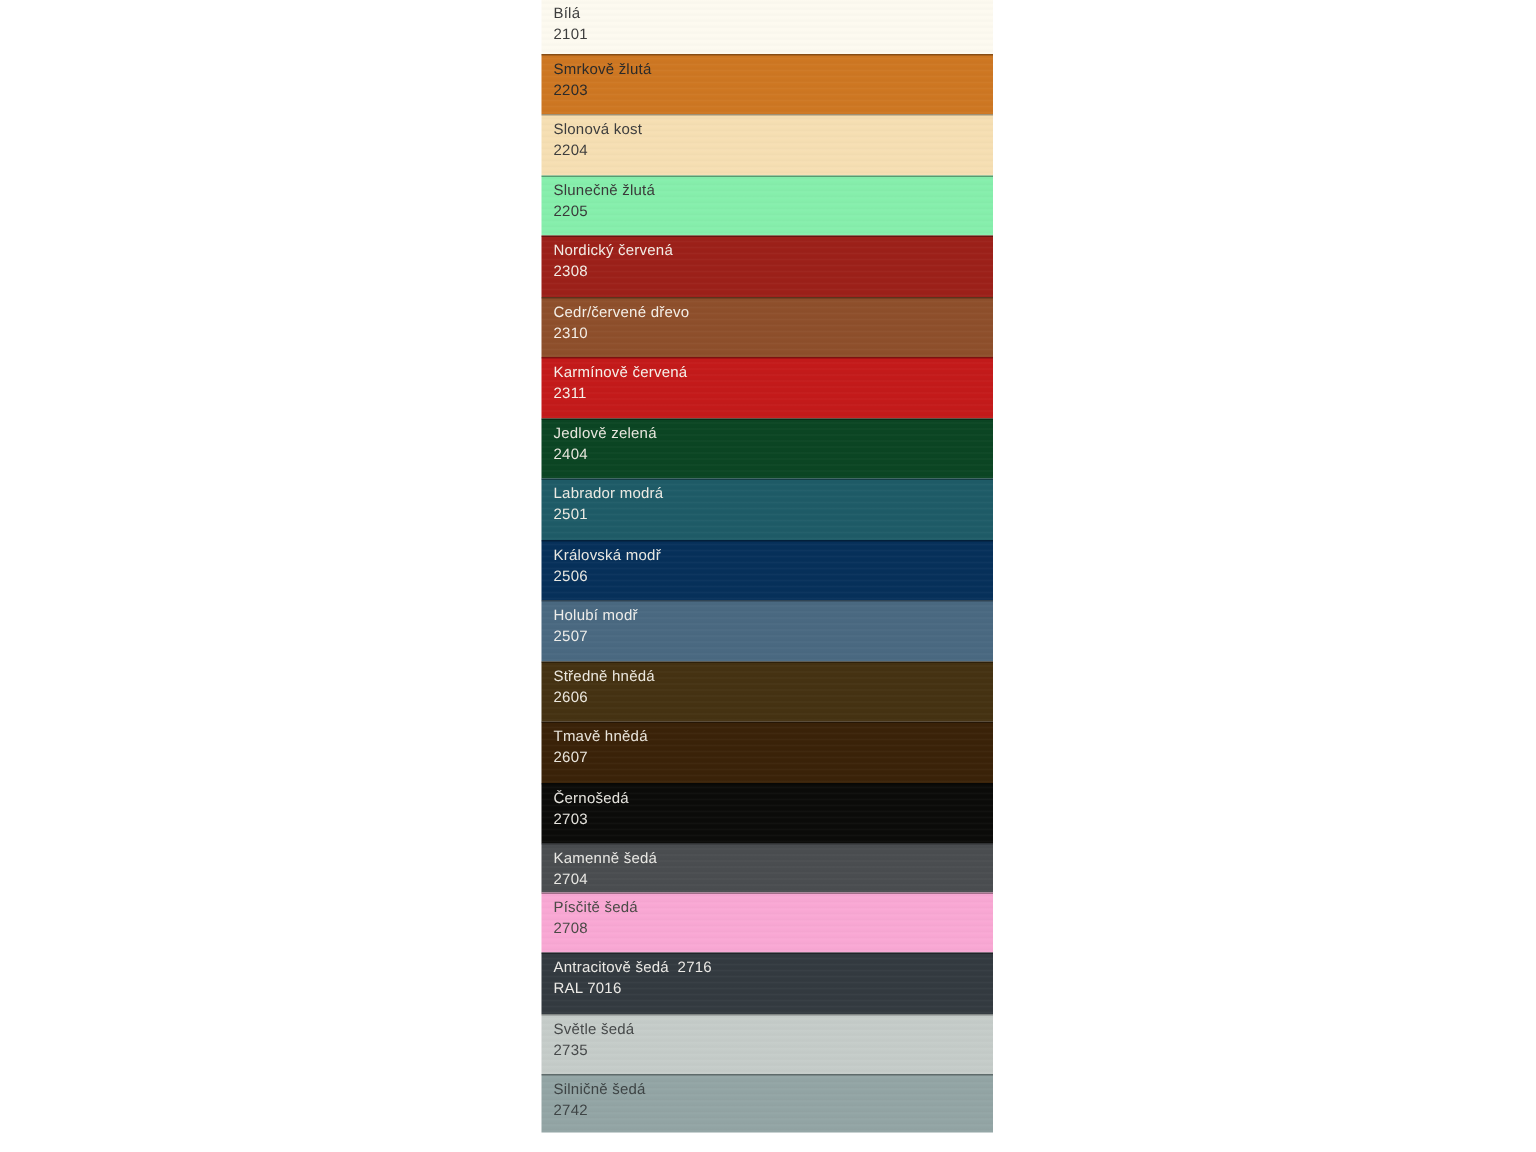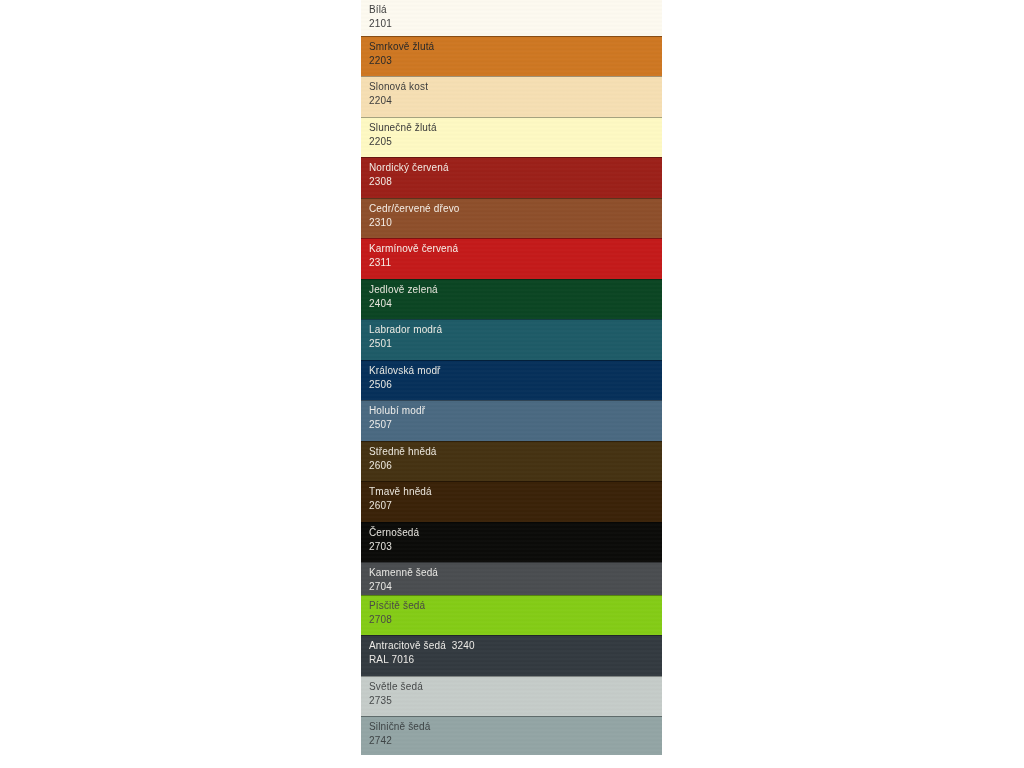--- a/index.html
+++ b/index.html
@@ -73,21 +73,21 @@
         <div class="swatch-label" style="color: rgb(61, 61, 61);"><span class="line">Bílá</span><span class="line">2101</span></div>
       </div>
       <div class="swatch-row" style="height: 40px; background: rgb(206, 119, 34); border-top: 1px solid rgba(0, 0, 0, 0.35);">
         <div class="grain"></div>
         <div class="swatch-label" style="color: rgb(42, 42, 42);"><span class="line">Smrkově žlutá</span><span class="line">2203</span></div>
       </div>
       <div class="swatch-row" style="height: 41px; background: rgb(246, 223, 179); border-top: 1px solid rgba(0, 0, 0, 0.35);">
         <div class="grain"></div>
         <div class="swatch-label" style="color: rgb(61, 61, 61);"><span class="line">Slonová kost</span><span class="line">2204</span></div>
       </div>
-      <div class="swatch-row" style="height: 40px; background: #fef9c3; border-top: 1px solid rgba(0, 0, 0, 0.35);">
+      <div class="swatch-row" style="height: 40px; background: #86efac; border-top: 1px solid rgba(0, 0, 0, 0.35);">
         <div class="grain"></div>
         <div class="swatch-label" style="color: rgb(58, 58, 58);"><span class="line">Slunečně žlutá</span><span class="line">2205</span></div>
       </div>
       <div class="swatch-row" style="height: 41px; background: rgb(156, 32, 25); border-top: 1px solid rgba(0, 0, 0, 0.35);">
         <div class="grain"></div>
         <div class="swatch-label" style="color: rgb(242, 236, 229);"><span class="line">Nordický červená</span><span class="line">2308</span></div>
       </div>
       <div class="swatch-row" style="height: 40px; background: rgb(142, 79, 43); border-top: 1px solid rgba(0, 0, 0, 0.35);">
         <div class="grain"></div>
         <div class="swatch-label" style="color: rgb(244, 239, 232);"><span class="line">Cedr/červené dřevo</span><span class="line">2310</span></div>
@@ -121,27 +121,27 @@
         <div class="swatch-label" style="color: rgb(234, 230, 221);"><span class="line">Tmavě hnědá</span><span class="line">2607</span></div>
       </div>
       <div class="swatch-row" style="height: 40px; background: rgb(11, 11, 9); border-top: 1px solid rgba(0, 0, 0, 0.35); padding-left: 25px;">
         <div class="grain"></div>
         <div class="swatch-label" style="color: rgb(230, 228, 222);"><span class="line">Černošedá</span><span class="line">2703</span></div>
       </div>
       <div class="swatch-row" style="height: 33px; background: rgb(74, 77, 80); border-top: 1px solid rgba(0, 0, 0, 0.35);">
         <div class="grain"></div>
         <div class="swatch-label" style="color: rgb(233, 232, 228);"><span class="line">Kamenně šedá</span><span class="line">2704</span></div>
       </div>
-      <div class="swatch-row" style="height: 40px; background: #84cc16; border-top: 1px solid rgba(0, 0, 0, 0.35);">
+      <div class="swatch-row" style="height: 40px; background: #f9a8d4; border-top: 1px solid rgba(0, 0, 0, 0.35);">
         <div class="grain"></div>
         <div class="swatch-label" style="color: rgb(74, 74, 70);"><span class="line">Písčitě šedá</span><span class="line">2708</span></div>
       </div>
       <div class="swatch-row" style="height: 41px; background: rgb(51, 58, 64); border-top: 1px solid rgba(0, 0, 0, 0.35);">
         <div class="grain"></div>
-        <div class="swatch-label" style="color: rgb(236, 234, 230);"><span class="line">Antracitově šedá  3240</span><span class="line">RAL 7016</span></div>
+        <div class="swatch-label" style="color: rgb(236, 234, 230);"><span class="line">Antracitově šedá  2716</span><span class="line">RAL 7016</span></div>
       </div>
       <div class="swatch-row" style="height: 40px; background: rgb(197, 204, 201); border-top: 1px solid rgba(0, 0, 0, 0.35);">
         <div class="grain"></div>
         <div class="swatch-label" style="color: rgb(70, 73, 74);"><span class="line">Světle šedá</span><span class="line">2735</span></div>
       </div>
       <div class="swatch-row" style="height: 39px; background: rgb(147, 165, 165); border-top: 1px solid rgba(0, 0, 0, 0.35);">
         <div class="grain"></div>
         <div class="swatch-label" style="color: rgb(62, 68, 69);"><span class="line">Silničně šedá</span><span class="line">2742</span></div>
       </div>
     </div>

